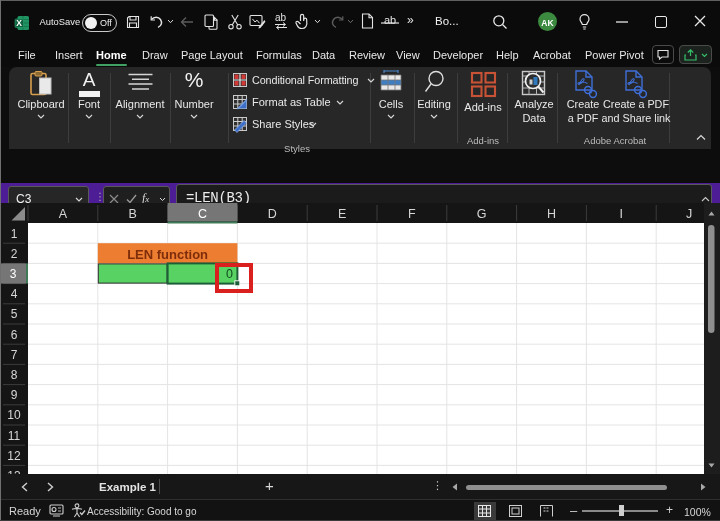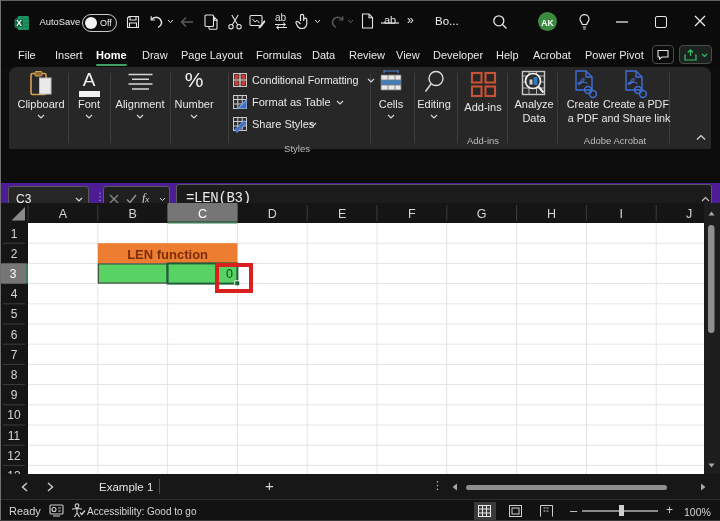--- a/index.html
+++ b/index.html
@@ -406,21 +406,21 @@
   <path d="M708.5 260.5 L711.5 264.5 L714.5 260.5 Z" fill="#a8a8a8"></path>
 </svg>
 </div>
 <div class="abs" id="tabbar">
   <svg style="left:20px;top:8px" width="9" height="10" viewBox="0 0 9 10" fill="none" stroke="#cfcfcf" stroke-width="1.4">
       <path d="M7 1 L2.5 5 L7 9"></path>
     </svg>
   <svg style="left:46px;top:8px" width="9" height="10" viewBox="0 0 9 10" fill="none" stroke="#cfcfcf" stroke-width="1.4">
       <path d="M2 1 L6.5 5 L2 9"></path>
     </svg>
-  <div class="t" style="left:99px;top:6.5px;font-size:11.5px;color:#e3e3e3;">Example 1</div>
+  <div class="t" style="left:99px;top:6.5px;font-size:11.5px;color:#e3e3e3;font-weight:bold;">Example 1</div>
   <div class="abs" style="left:159px;top:5px;width:1px;height:15px;background:#4a4a4a;"></div>
   <div class="t" style="left:265px;top:3px;font-size:15px;color:#d9d9d9;">+</div>
   <div class="t" style="left:432px;top:5px;font-size:11px;color:#cfcfcf;">⋮</div>
   <svg style="left:451px;top:9px" width="7" height="8" viewBox="0 0 7 8">
       <path d="M6 0.5 L1.5 4 L6 7.5 Z" fill="#a8a8a8"></path>
     </svg>
   <div class="abs" style="left:466px;top:11px;width:201px;height:5px;border-radius:2.5px;background:#8f8f8f;"></div>
   <svg style="left:700px;top:9px" width="7" height="8" viewBox="0 0 7 8">
       <path d="M1 0.5 L5.5 4 L1 7.5 Z" fill="#a8a8a8"></path>
     </svg>

